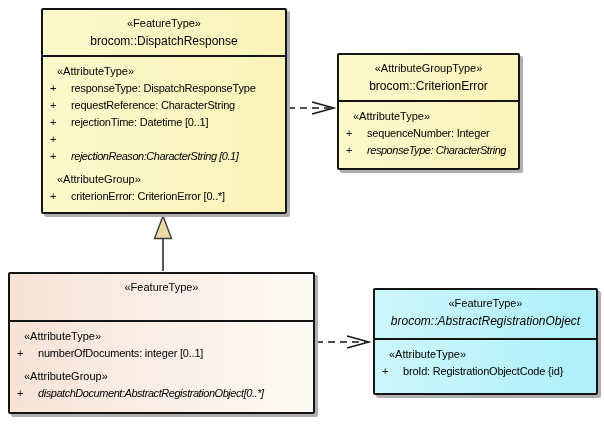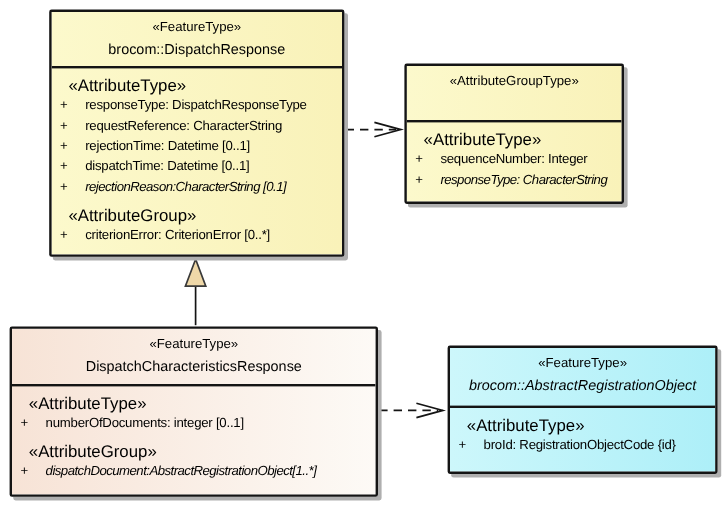--- a/index.html
+++ b/index.html
@@ -38,21 +38,21 @@
   }
   .class-name {
     font-size: 12px;
     font-weight: normal;
     line-height: 18px;
     white-space: nowrap;
   }
   .abstract .class-name { font-style: italic; text-align: center; }
   .box-body { padding-top: 6px; }
   .section-label {
-    font-size: 14px;
+    font-size: 11px;
     line-height: 17px;
     padding-left: 14px;
     white-space: nowrap;
   }
   .section-gap { margin-top: 6px; }
   .attr-row {
     display: flex;
     font-size: 11px;
     line-height: 17px;
     letter-spacing: -0.2px;
@@ -112,66 +112,65 @@
       <div class="attr-row">
         <span class="vis">+</span>
         <span class="attr-text">requestReference: CharacterString</span>
       </div>
       <div class="attr-row">
         <span class="vis">+</span>
         <span class="attr-text">rejectionTime: Datetime [0..1]</span>
       </div>
       <div class="attr-row">
         <span class="vis">+</span>
-        <span class="attr-text">dispatchTime: Datetime [0..1]</span>
       </div>
       <div class="attr-row tight">
         <span class="vis">+</span>
         <span class="attr-text">rejectionReason:CharacterString [0.1]</span>
       </div>
       <div class="section-label section-gap">«AttributeGroup»</div>
       <div class="attr-row">
         <span class="vis">+</span>
         <span class="attr-text">criterionError: CriterionError [0..*]</span>
       </div>
     </div>
   </div>
 
   <div class="uml-box fill-yellow" style="left:337px;top:53px;width:183px;height:117px">
     <div class="box-header" style="height:47px">
       <div class="stereotype">«AttributeGroupType»</div>
+      <div class="class-name">brocom::CriterionError</div>
     </div>
     <div class="box-body">
       <div class="section-label">«AttributeType»</div>
       <div class="attr-row">
         <span class="vis">+</span>
         <span class="attr-text">sequenceNumber: Integer</span>
       </div>
       <div class="attr-row tight">
         <span class="vis">+</span>
         <span class="attr-text">responseType: CharacterString</span>
       </div>
     </div>
   </div>
 
   <div class="uml-box fill-pink" style="left:8px;top:272px;width:307px;height:142px">
     <div class="box-header" style="height:48px">
       <div class="stereotype">«FeatureType»</div>
-      <div class="class-name">DispatchCharacteristicsResponse</div>
     </div>
     <div class="box-body">
       <div class="section-label">«AttributeType»</div>
       <div class="attr-row">
         <span class="vis">+</span>
         <span class="attr-text">numberOfDocuments: integer [0..1]</span>
       </div>
       <div class="section-label section-gap">«AttributeGroup»</div>
       <div class="attr-row tight">
         <span class="vis">+</span>
-        <span class="attr-text">dispatchDocument:AbstractRegistrationObject[1..*]</span>
+        <span class="attr-text">dispatchDocument:AbstractRegistrationObject[0..*]</span>
       </div>
     </div>
   </div>
 
   <div class="uml-box fill-cyan abstract" style="left:373px;top:288px;width:225px;height:107px">
     <div class="box-header" style="height:50px">
       <div class="stereotype">«FeatureType»</div>
       <div class="class-name">brocom::AbstractRegistrationObject</div>
     </div>
     <div class="box-body">

